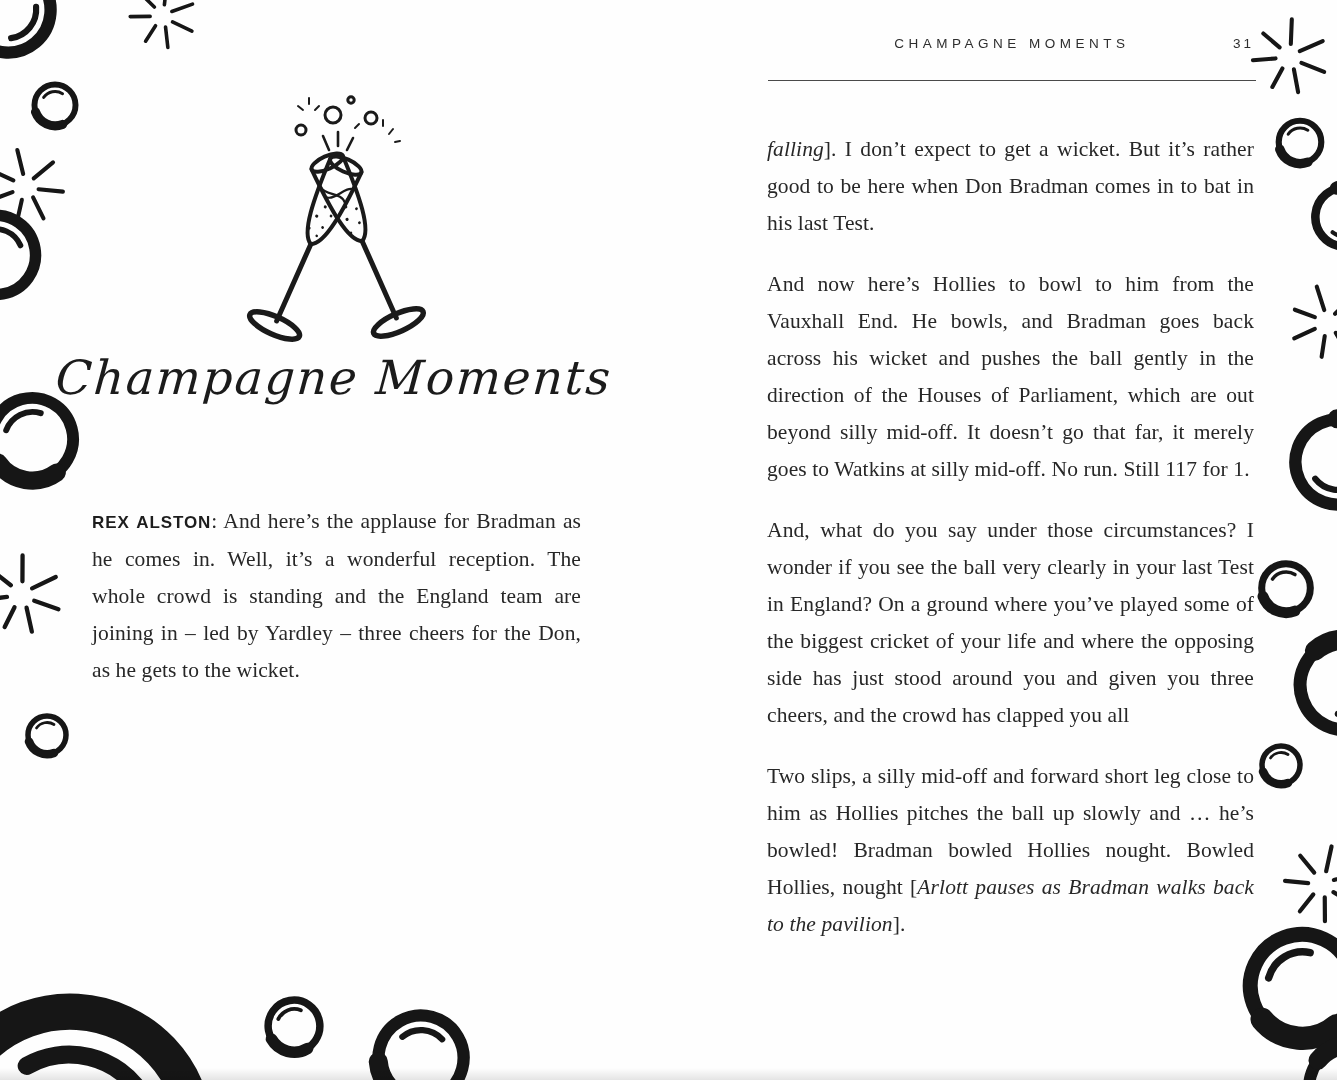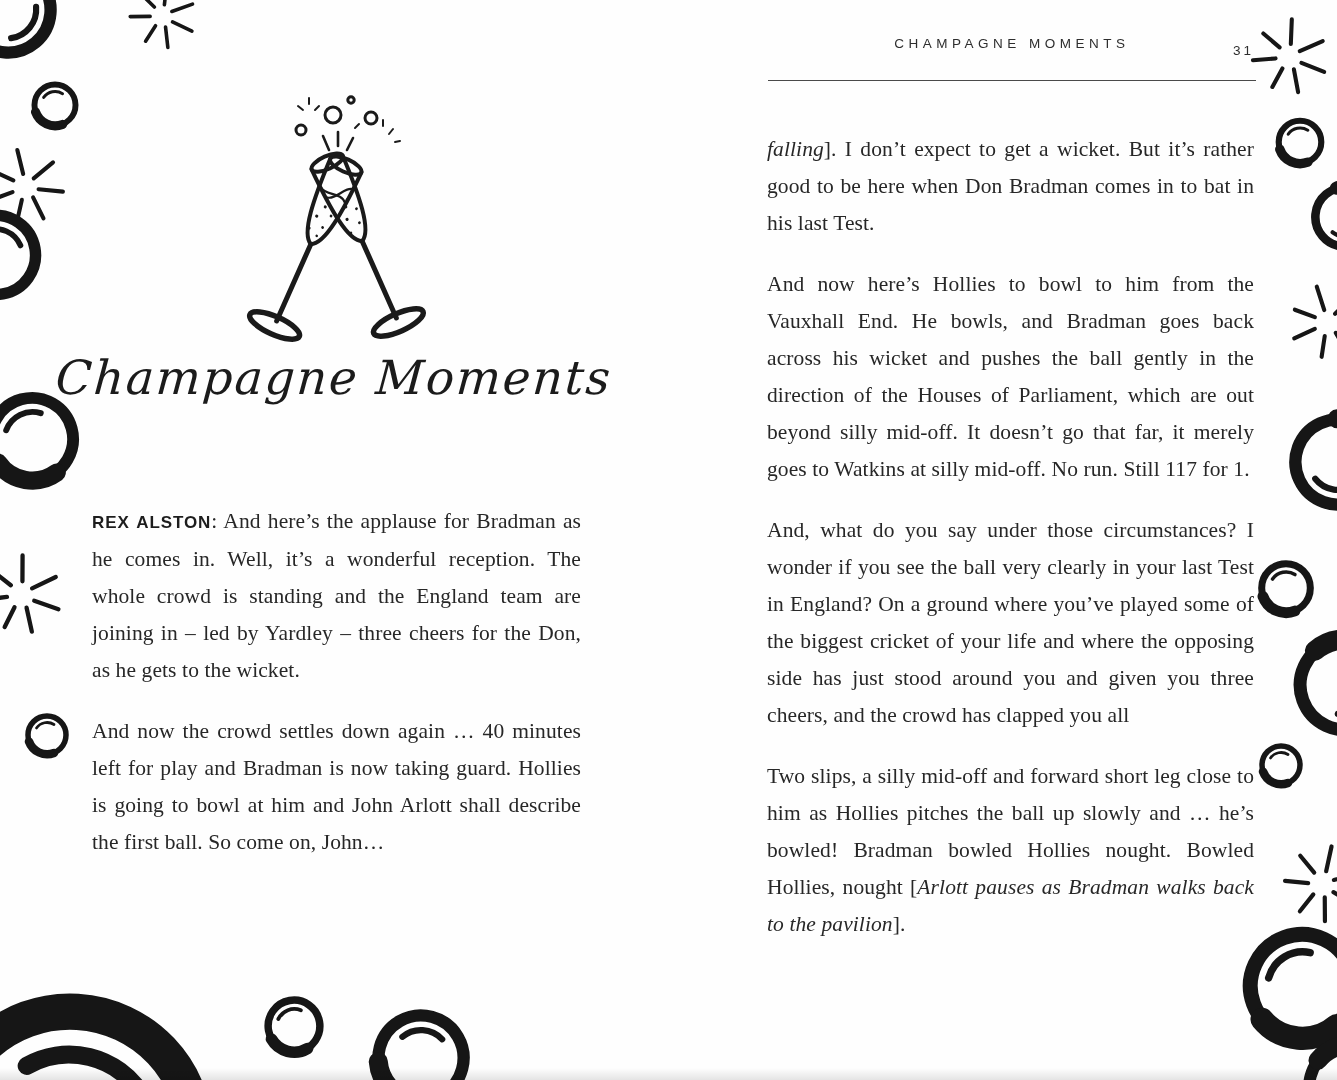--- a/index.html
+++ b/index.html
@@ -7,21 +7,21 @@
     position:relative;width:1337px;height:1080px;background:#fefefe;
     overflow:hidden;font-family:"Liberation Serif",serif;color:#262626;
   }
   
   .running-head{
     position:absolute;left:768px;top:36px;width:488px;height:26px;
     font-family:"Liberation Sans",sans-serif;font-size:13.5px;
     letter-spacing:4.5px;color:#2e2e2e;
   }
   .running-title{position:absolute;left:0;right:0;text-align:center;}
-  .page-number{position:absolute;right:2px;top:7px;letter-spacing:3px;}
+  .page-number{position:absolute;right:2px;top:0;letter-spacing:3px;}
   .head-rule{
     position:absolute;left:768px;top:80px;width:488px;height:0;
     border-top:1.6px solid #4a4a4a;
   }
   
   .chapter-title{
     position:absolute;left:0;top:350px;width:668px;text-align:center;
     font-family:"DejaVu Serif",serif;font-style:italic;font-size:47px;
     letter-spacing:2px;color:#1b1b1b;transform:skewX(-4deg);
   }
@@ -130,21 +130,20 @@
           <path d="M190 54 L195 53"></path>
         <path d="M150 40 L154 36"></path>
       </g>
     </g>
   </svg>
 
   <div class="chapter-title">Champagne Moments</div>
 
   <div class="body-col col-left">
       <p class="body-para"><span class="seg-speaker">REX ALSTON</span><span class="seg-normal">: And here’s the applause for Bradman as he comes in. Well, it’s a wonderful reception. The whole crowd is standing and the England team are joining in – led by Yardley – three cheers for the Don, as he gets to the wicket.</span></p>
-      <p class="body-para"><span class="seg-normal">And now the crowd settles down again … 40 minutes left for play and Bradman is now taking guard. Hollies is going to bowl at him and John Arlott shall describe the first ball. So come on, John…</span></p>
     </div>
 
   <div class="running-head">
     <span class="running-title">CHAMPAGNE MOMENTS</span>
     <span class="page-number">31</span>
   </div>
   <div class="head-rule"></div>
 
   <div class="body-col col-right">
       <p class="body-para"><span class="seg-italic">falling</span><span class="seg-normal">]. I don’t expect to get a wicket. But it’s rather good to be here when Don Bradman comes in to bat in his last Test.</span></p>

